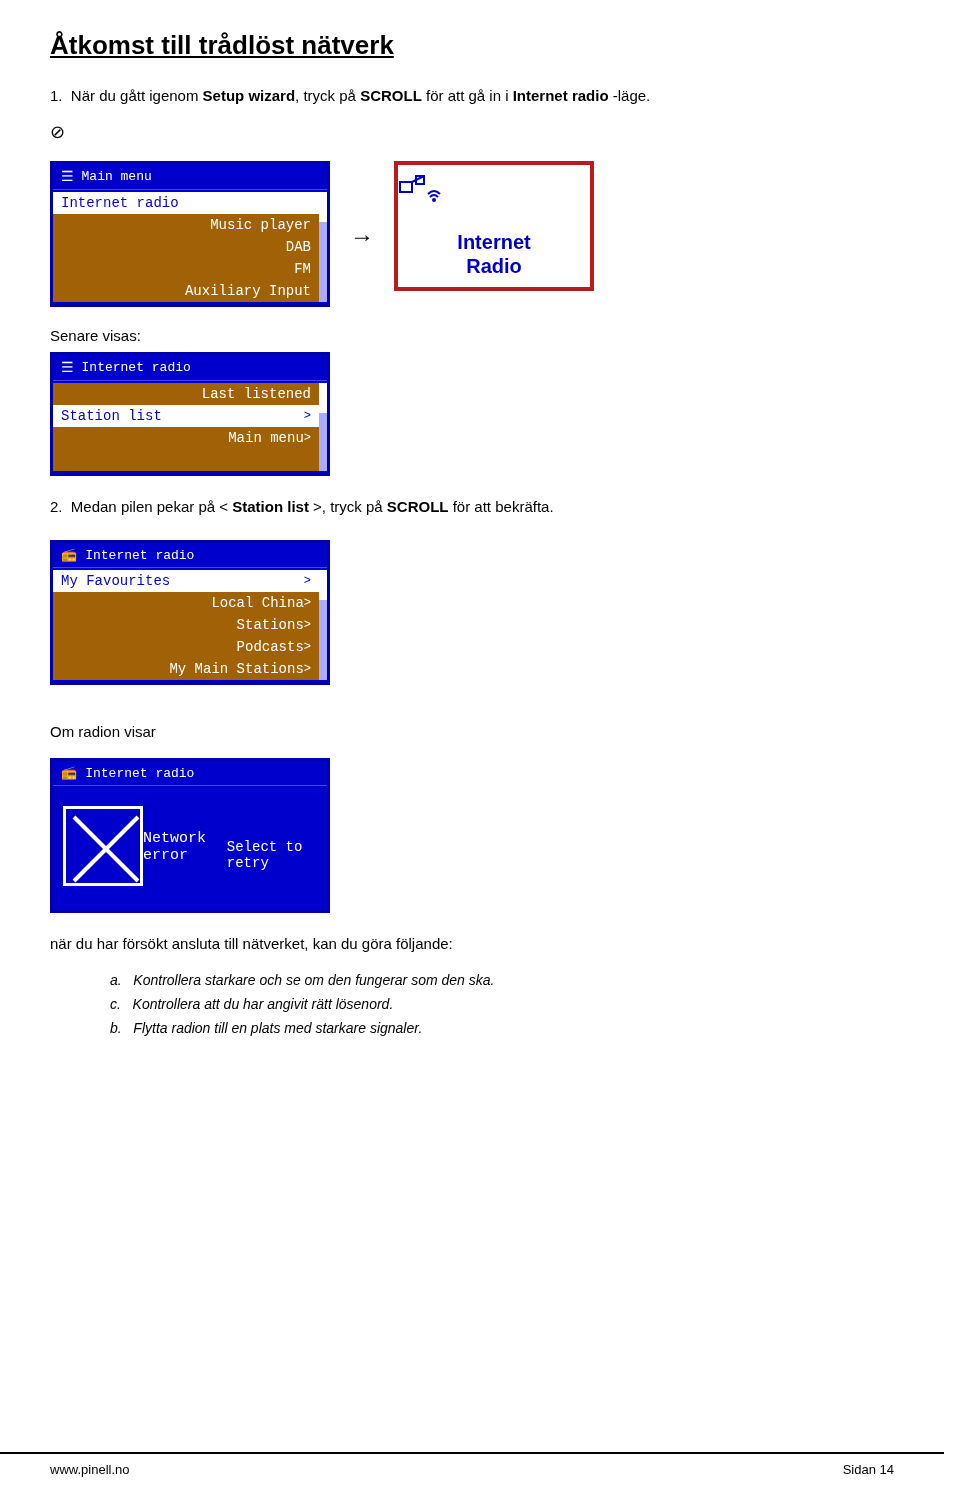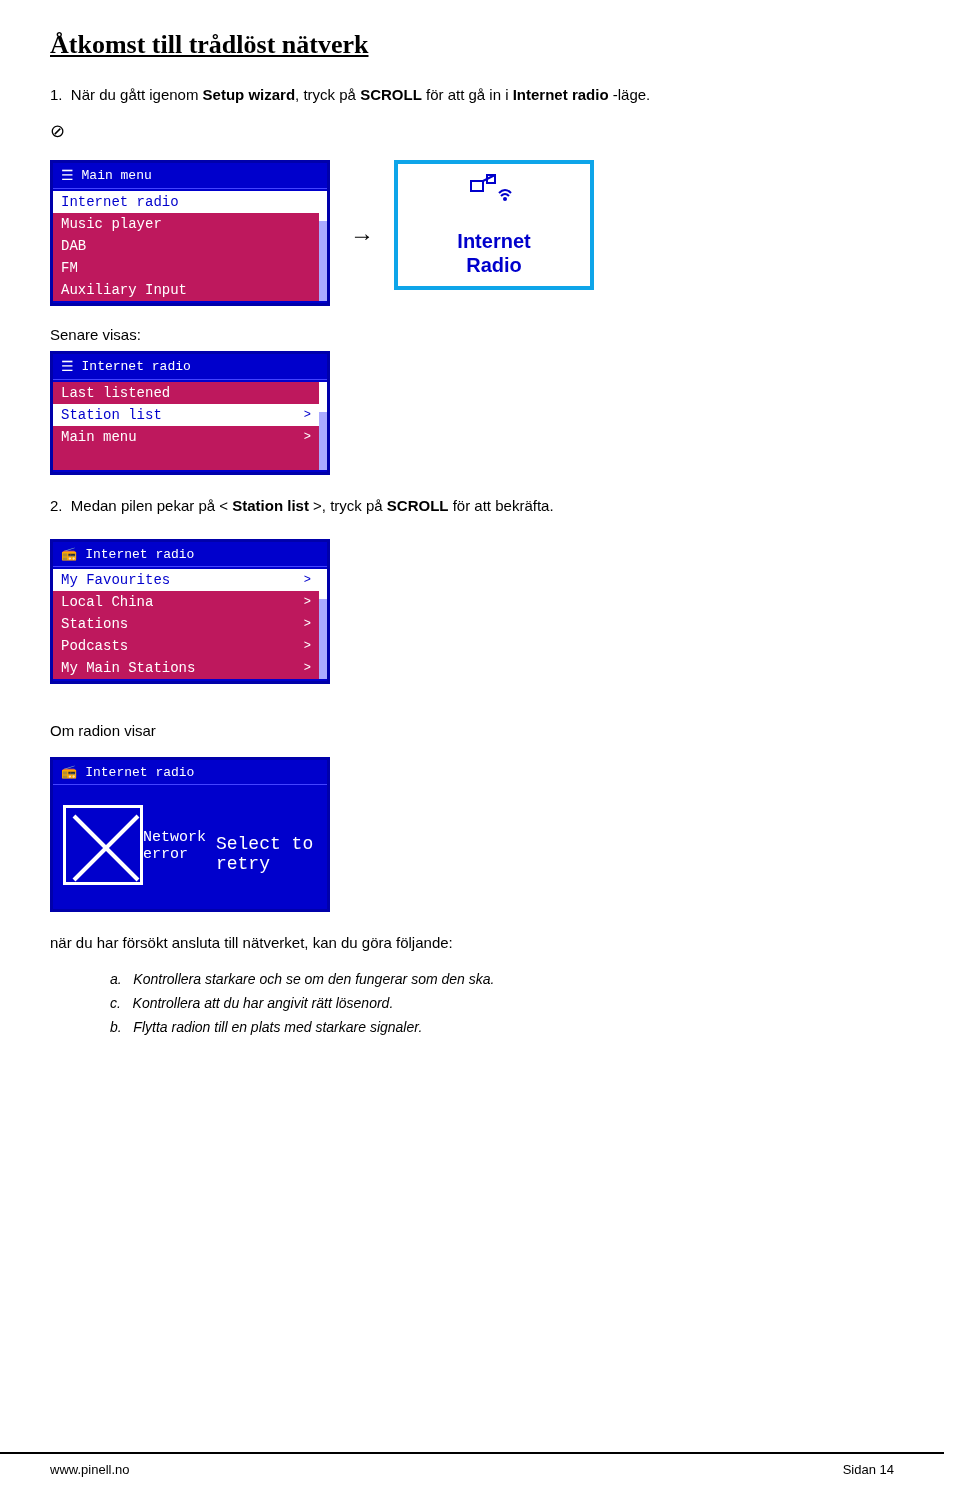--- a/index.html
+++ b/index.html
@@ -11,21 +11,20 @@
       min-height: 1485px;
       position: relative;
       padding: 30px 50px 60px 50px;
     }
 
     h1 {
       font-size: 26px;
       font-weight: bold;
       text-decoration: underline;
       margin-bottom: 24px;
-      font-family: Liberation Serif, serif;
     }
 
     .section-text {
       font-size: 15px;
       margin-bottom: 10px;
       line-height: 1.5;
     }
 
     .obs-icon {
       font-size: 18px;
@@ -66,38 +65,38 @@
       align-items: center;
       min-width: 220px;
     }
 
     .screen-item.selected {
       background: #fff;
       color: #0000cc;
     }
 
     .screen-item.dark-row {
-      background: #be185d;
+      background: #a16207;
+      justify-content: flex-end;
     }
 
     
     .main-menu-screen {
       width: 280px;
     }
 
     
     .internet-radio-icon-screen {
       width: 200px;
       height: 130px;
       display: flex;
       flex-direction: column;
       justify-content: center;
-      align-items: center;
       background: #fff;
-      border: 4px solid #0ea5e9;
+      border: 4px solid #b91c1c;
       color: #0000cc;
     }
 
     .internet-radio-icon-screen .radio-icon {
       font-size: 32px;
       margin-bottom: 8px;
     }
 
     .internet-radio-icon-screen .radio-text {
       font-size: 20px;
@@ -150,21 +149,21 @@
     }
 
     .network-error-text {
       color: #fff;
       font-size: 15px;
       margin-bottom: 12px;
     }
 
     .select-retry {
       color: #fff;
-      font-size: 18px;
+      font-size: 14px;
       margin-top: 4px;
     }
 
     .footnote-list {
       margin-left: 60px;
       font-size: 14px;
     }
 
     .footnote-list li {
       margin-bottom: 8px;

